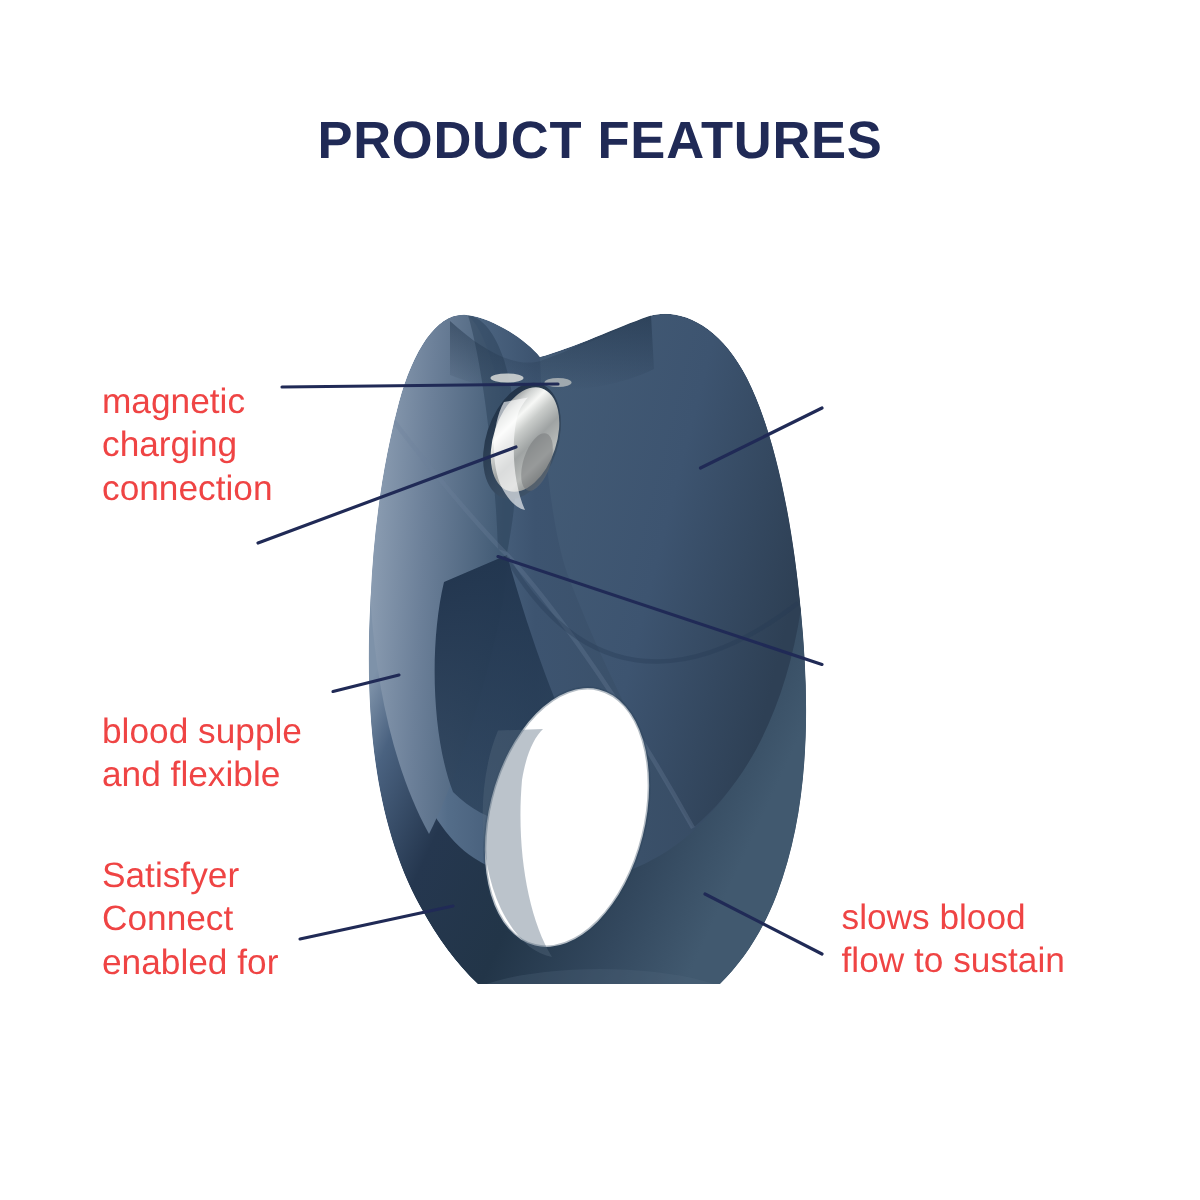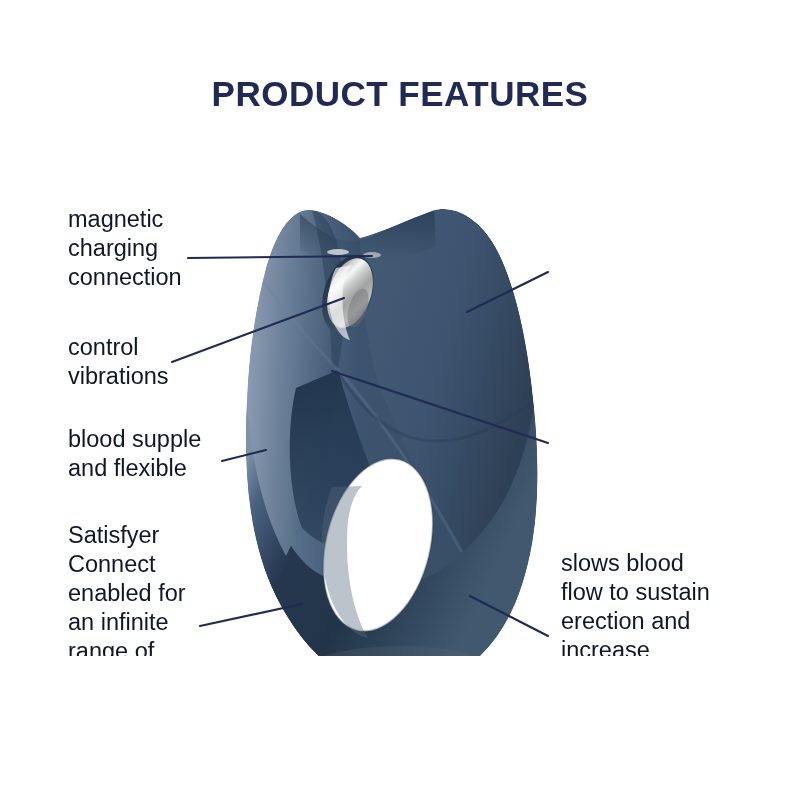--- a/index.html
+++ b/index.html
@@ -24,24 +24,25 @@
     font-size: 35px;
     font-weight: bold;
     letter-spacing: 0.5px;
     color: #202a56;
     font-family: "Liberation Sans", sans-serif;
   }
   .label {
     position: absolute;
     font-size: 23.5px;
     line-height: 29px;
-    color: #0f172a;
+    color: #ef4444;
     font-weight: normal;
     white-space: pre-line;
     font-family: "Liberation Sans", sans-serif;
+    margin-top: 48px;
   }
   .label.left  { text-align: left; }
   .label.right { text-align: left; }
 
   #product { position: absolute; left: 0; top: 0; }
   #leaders { position: absolute; left: 0; top: 0; pointer-events: none; }
 </style>
 </head>
 <body>
 
@@ -200,22 +201,20 @@
       <line x1="467" y1="312" x2="548" y2="272"></line>
       <line x1="332" y1="371" x2="548" y2="443"></line>
       <line x1="470" y1="596" x2="548" y2="636"></line>
     </g>
   </svg>
 
   <div class="label left" style="left:68px; top:205px;">magnetic
 charging
 connection</div>
 
-  <div class="label left" style="left:68px; top:333px;">control
-vibrations</div>
 
   <div class="label left" style="left:68px; top:425px;">blood supple
 and flexible</div>
 
   <div class="label left" style="left:68px; top:521px;">Satisfyer
 Connect
 enabled for
 an infinite
 range of
 programs</div>

